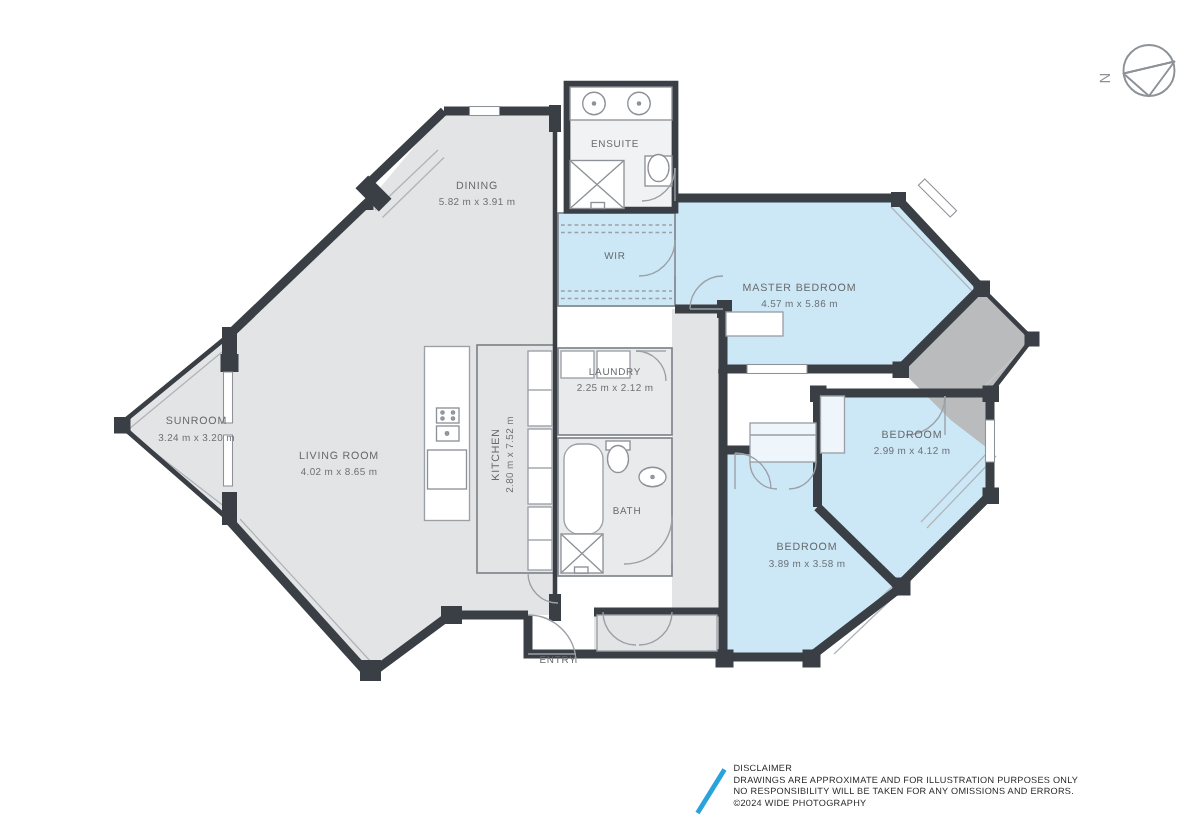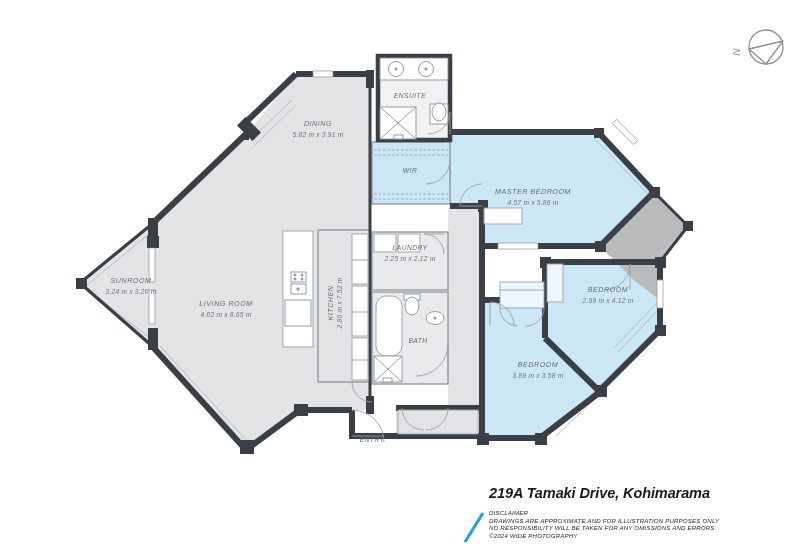--- a/index.html
+++ b/index.html
@@ -12,21 +12,20 @@
     height: 560px;
     overflow: hidden;
     font-family: "Liberation Sans", sans-serif;
     position: relative;
   }
   #plan-root {
     position: absolute;
     left: 0; top: 0;
     width: 636px;
     height: 560px;
-    font-style: italic;
   }
   svg.plan {
     position: absolute;
     left: 0; top: 0;
     width: 800px;
     height: 560px;
     display: block;
   }
   .room-label {
     font-family: "Liberation Sans", sans-serif;
@@ -395,23 +394,20 @@
     </g>
   </svg>
 
   <svg class="compass" viewBox="0 0 54 52">
     <circle cx="33" cy="25" r="17" fill="none" stroke="#8d9298" stroke-width="1.3"></circle>
     <path d="M50,19 L16,27 L33,42 Z" fill="none" stroke="#8d9298" stroke-width="1.3" stroke-linejoin="round"></path>
     <line x1="16" y1="27" x2="50" y2="19" stroke="#8d9298" stroke-width="1.1"></line>
     <text x="7" y="30" font-family="Liberation Sans, sans-serif" font-size="10" fill="#8d9298" transform="rotate(-90 7 30)" text-anchor="middle">N</text>
   </svg>
 
-  <div class="footer">
-    <div class="footer-title">219A Tamaki Drive, Kohimarama</div>
-  </div>
 
   <div class="disclaimer-wrap">
     <svg class="slash" viewBox="0 0 22 33">
       <line x1="2" y1="31" x2="20" y2="2" stroke="#29a3dc" stroke-width="3.2" stroke-linecap="butt"></line>
     </svg>
     <p class="disc-line">DISCLAIMER</p>
     <p class="disc-line">DRAWINGS ARE APPROXIMATE AND FOR ILLUSTRATION PURPOSES ONLY</p>
     <p class="disc-line">NO RESPONSIBILITY WILL BE TAKEN FOR ANY OMISSIONS AND ERRORS.</p>
     <p class="disc-line">©2024 WIDE PHOTOGRAPHY</p>
   </div>

